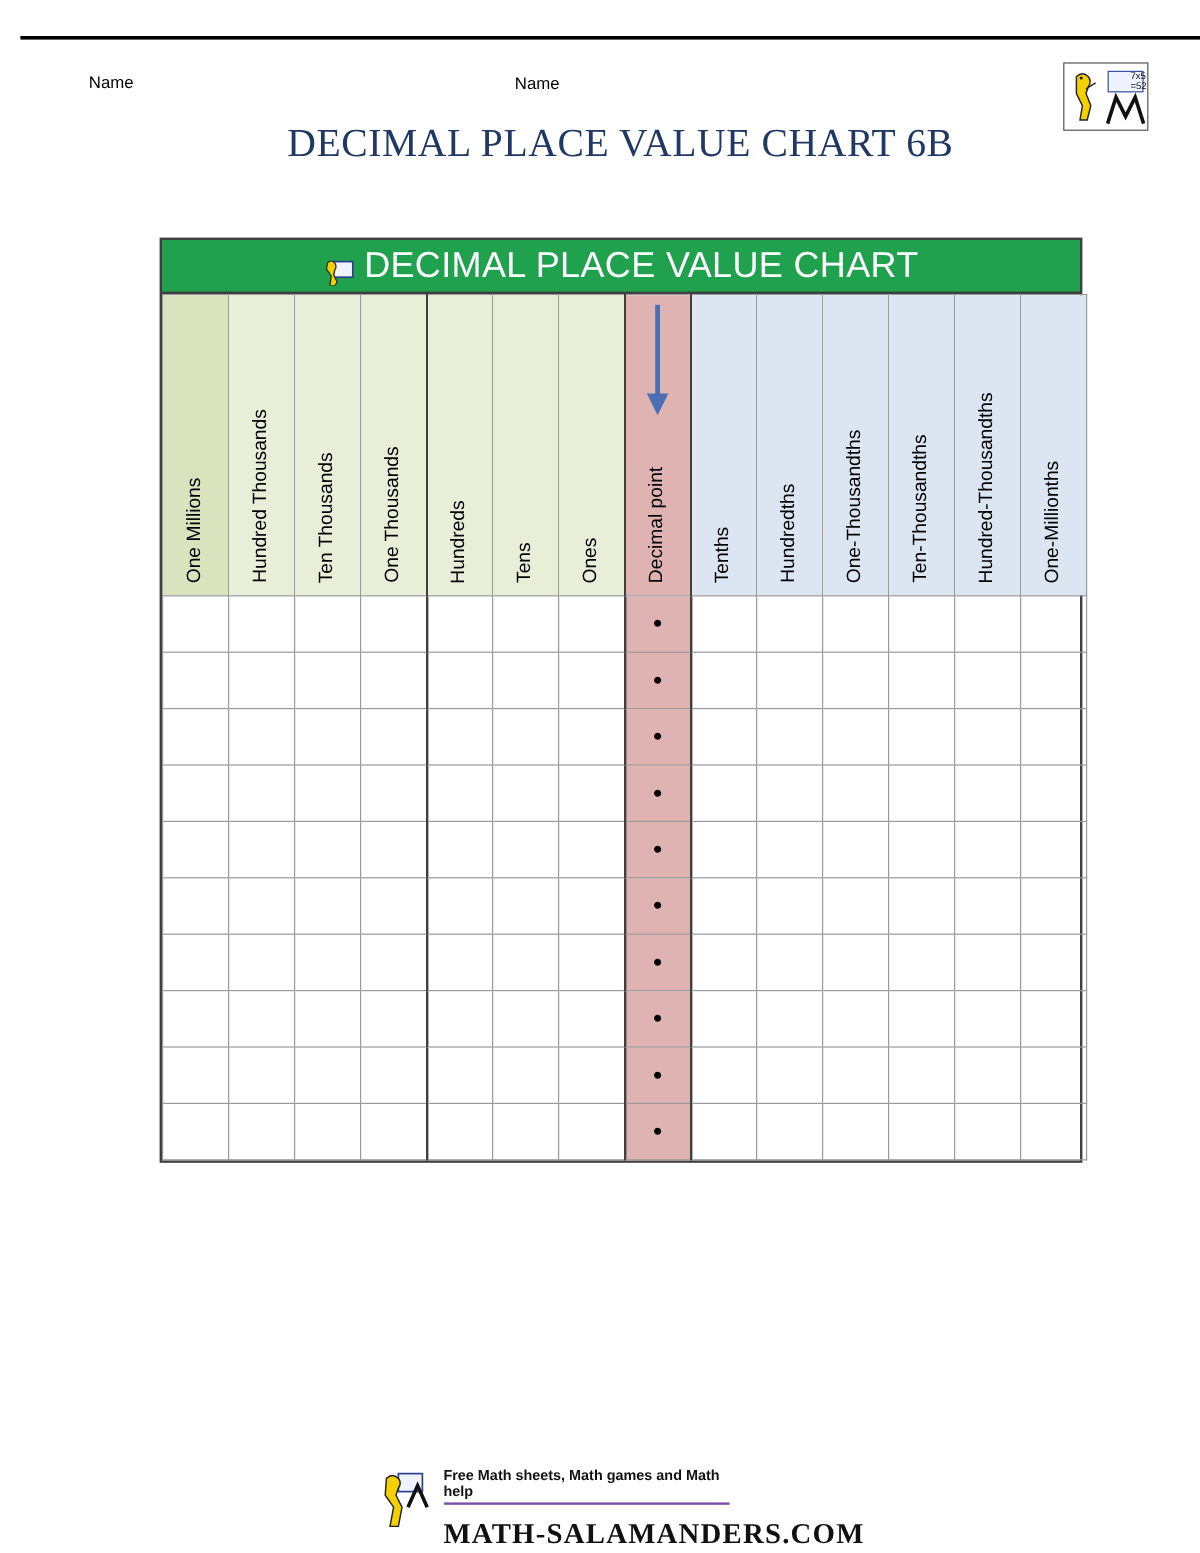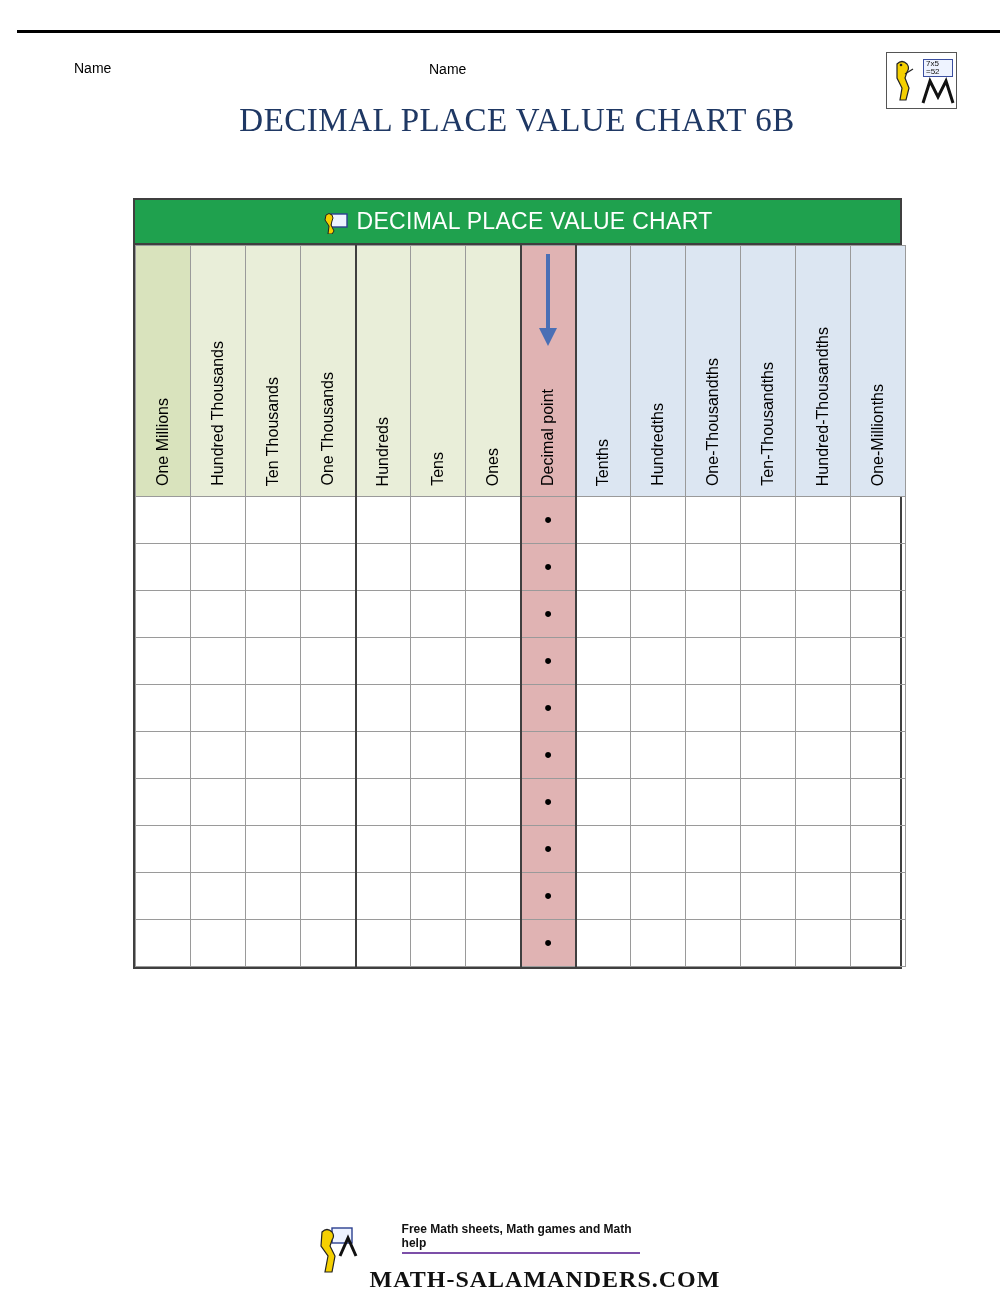--- a/index.html
+++ b/index.html
@@ -69,21 +69,21 @@
   .logo-box .board {
     position: absolute;
     left: 36px; top: 6px;
     width: 30px; height: 18px;
     border: 1px solid #3b4fa0;
     background: #eef3ff;
     font-size: 8px;
     line-height: 8px;
     color: #111;
     text-align: left;
-    padding-left: 2px;
+    padding-left: 18px;
     box-sizing: border-box;
     font-family: "Liberation Sans", sans-serif;
   }
   .logo-box .mlogo {
     position: absolute;
     left: 34px; top: 24px;
     width: 34px; height: 28px;
   }
 
   
@@ -95,21 +95,21 @@
     box-sizing: border-box;
     background: #fff;
   }
   .chart-header {
     height: 45px;
     background: #1fa14e;
     color: #fff;
     display: flex;
     align-items: center;
     justify-content: center;
-    font-size: 23px;
+    font-size: 30px;
     font-family: "Liberation Sans", sans-serif;
     letter-spacing: 0.3px;
     border-bottom: 2px solid #3f3f3f;
     box-sizing: border-box;
   }
   .chart-header .hdr-icon {
     width: 26px; height: 22px;
     margin-right: 8px;
     display: inline-block;
     position: relative;
@@ -203,21 +203,20 @@
   }
   .footer-tagline {
     font-size: 12px;
     font-weight: bold;
     font-family: "Liberation Sans", sans-serif;
     color: #111;
     text-align: left;
     padding-bottom: 2px;
     border-bottom: 2px solid #7c4fa8;
     width: 238px;
-    margin-left: 32px;
   }
   .footer-domain {
     font-family: "Liberation Serif", serif;
     font-size: 24px;
     font-weight: bold;
     letter-spacing: 1px;
     color: #111;
     text-align: left;
     margin-top: 12px;
   }

